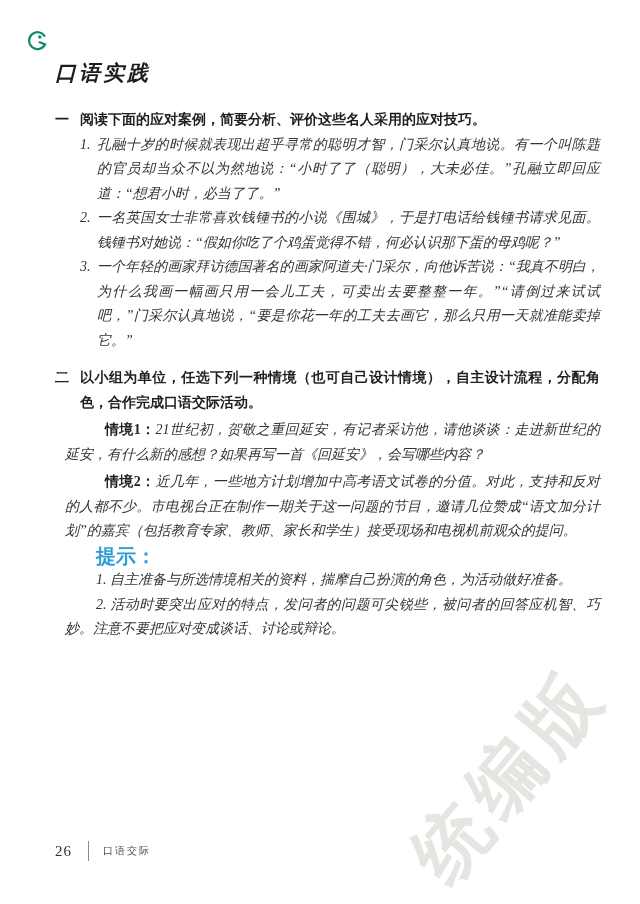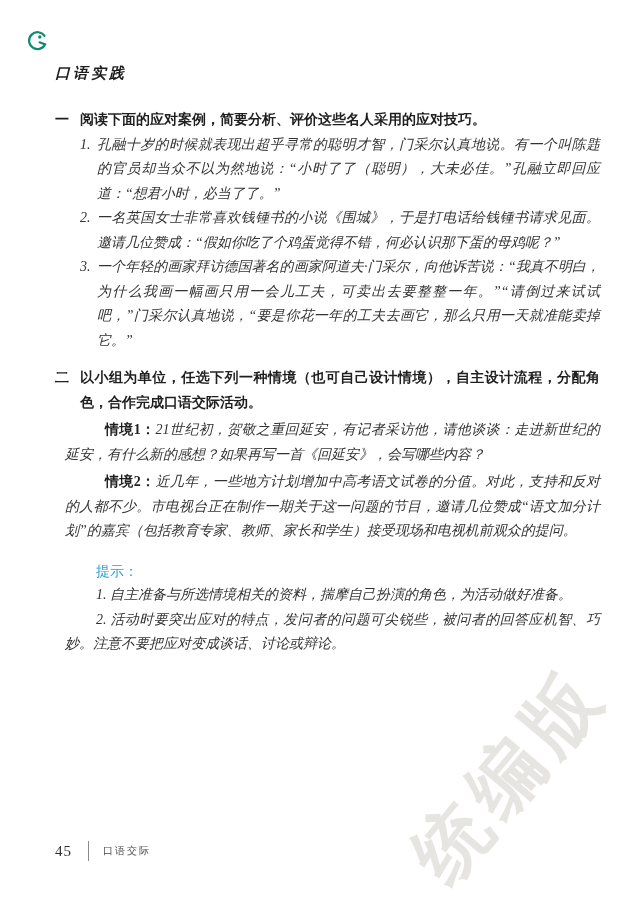--- a/index.html
+++ b/index.html
@@ -38,21 +38,21 @@
   }
   
   .logo{
     position:absolute;
     left:26px;top:29px;
     width:23px;height:23px;
   }
   
   .section-title{
     margin:60px 0 0 0;
-    font-size:15px;
+    font-size:21px;
     line-height:26px;
     font-weight:700;
     font-style:italic;
     letter-spacing:3px;
     color:#1d1d1d;
   }
   
   .t{font-size:14px;line-height:24.5px;}
   .bold-intro{font-weight:700;color:#1f1f1f;}
   .kai{font-style:italic;color:#333;}
@@ -68,24 +68,24 @@
   .num-item .txt{flex:1;text-align:justify;}
   
   .scenario{
     margin:3px 0 0 10px;
     text-indent:40px;
     text-align:justify;
   }
   .scn-label{font-weight:700;font-style:normal;color:#1f1f1f;}
   
   .hint-label{
-    margin:15px 0 0 41px;
-    font-weight:400;
+    margin:0 0 0 41px;
+    font-weight:700;
     font-family:"Liberation Sans","DejaVu Sans",sans-serif;
-    font-size:14px;line-height:24.5px;
+    font-size:20px;line-height:24.5px;
   }
   .hint-item{
     margin:0 0 0 10px;
     text-indent:31px;
     text-align:justify;
   }
   p{margin:0;}
   
   .footer{
     position:absolute;
@@ -123,21 +123,21 @@
         <span class="ex-marker">一</span>
         <span class="ex-intro bold-intro">阅读下面的应对案例，简要分析、评价这些名人采用的应对技巧。</span>
       </div>
       <ul class="num-list">
         <li class="num-item t kai">
           <span class="n">1.</span>
           <span class="txt">孔融十岁的时候就表现出超乎寻常的聪明才智，门采尔认真地说。有一个叫陈韪的官员却当众不以为然地说：“小时了了（聪明），大未必佳。”孔融立即回应道：“想君小时，必当了了。”</span>
         </li>
         <li class="num-item t kai">
           <span class="n">2.</span>
-          <span class="txt">一名英国女士非常喜欢钱锺书的小说《围城》，于是打电话给钱锺书请求见面。邀请几位赞成：“假如你吃了个鸡蛋觉得不错，何必认识那下蛋的母鸡呢？”</span>
+          <span class="txt">一名英国女士非常喜欢钱锺书的小说《围城》，于是打电话给钱锺书请求见面。钱锺书对她说：“假如你吃了个鸡蛋觉得不错，何必认识那下蛋的母鸡呢？”</span>
         </li>
         <li class="num-item t kai">
           <span class="n">3.</span>
           <span class="txt">一个年轻的画家拜访德国著名的画家阿道夫·门采尔，向他诉苦说：“我真不明白，为什么我画一幅画只用一会儿工夫，可卖出去要整整一年。”“请倒过来试试吧，”门采尔认真地说，“要是你花一年的工夫去画它，那么只用一天就准能卖掉它。”</span>
         </li>
       </ul>
     </div>
 
     <div class="exercise second">
       <div class="ex-head t">
@@ -157,18 +157,18 @@
         <span>1.</span>&nbsp;<span>自主准备与所选情境相关的资料，揣摩自己扮演的角色，为活动做好准备。</span>
       </p>
       <p class="hint-item t kai">
         <span>2.</span>&nbsp;<span>活动时要突出应对的特点，发问者的问题可尖锐些，被问者的回答应机智、巧妙。注意不要把应对变成谈话、讨论或辩论。</span>
       </p>
     </div>
 
   </div>
 
   <div class="footer">
-    <span class="pageno">45</span>
+    <span class="pageno">26</span>
     <span class="divider"></span>
     <span class="chapter">口语交际</span>
   </div>
 
 </div>
 
 </body></html>

